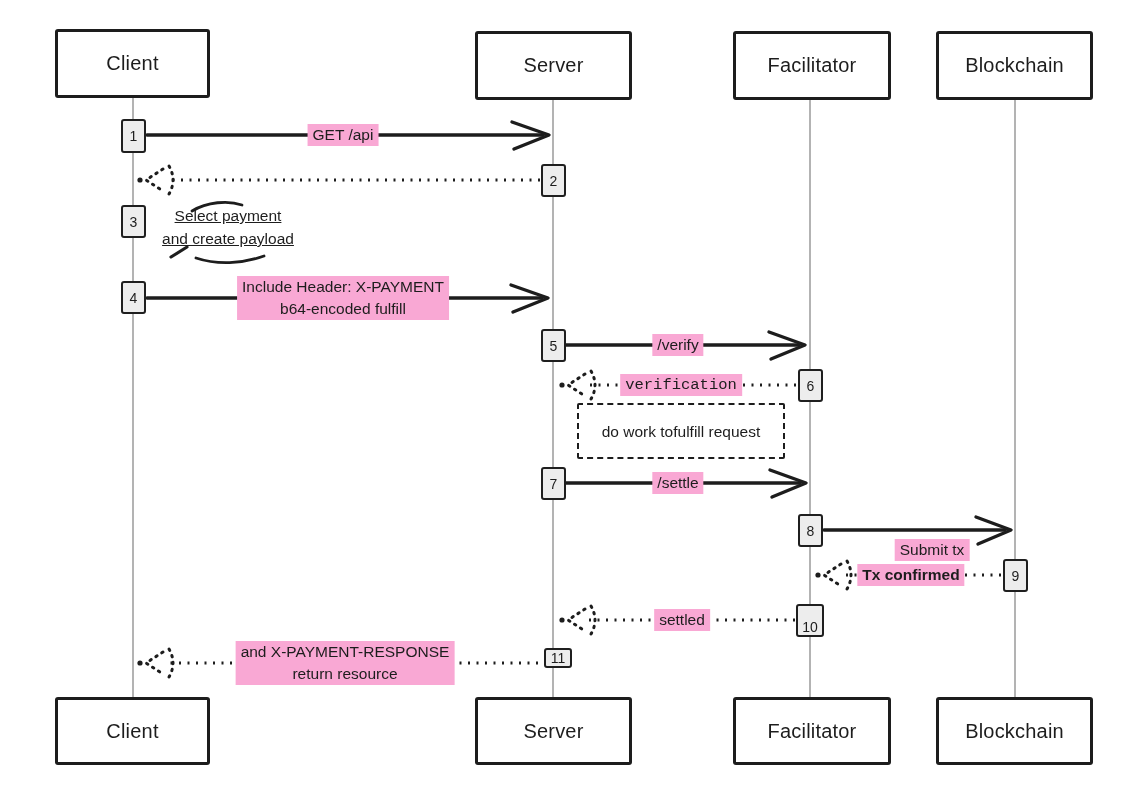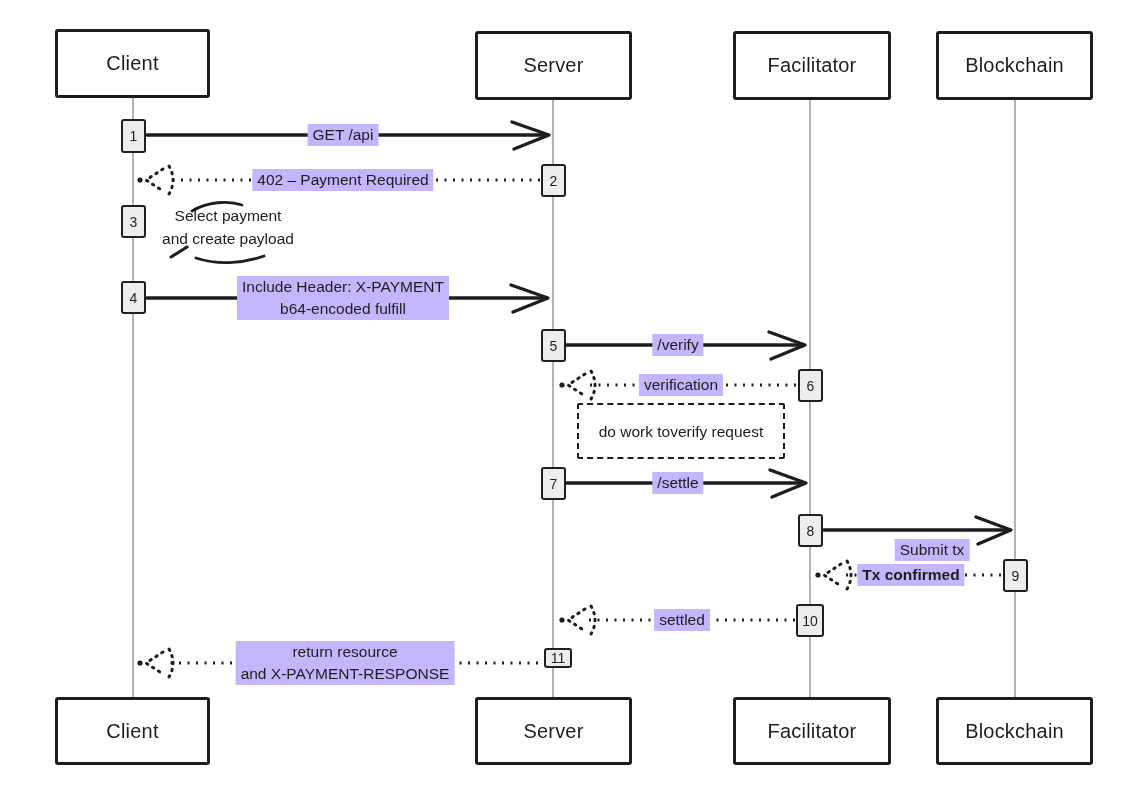--- a/index.html
+++ b/index.html
@@ -16,23 +16,23 @@
   }
   .badge{
     position:absolute;box-sizing:border-box;background:#ededed;
     border:2.4px solid #1f1f1f;border-radius:3px;
     display:flex;align-items:center;justify-content:center;
     font-size:14px;z-index:4;
   }
   .mlabel{
     position:absolute;transform:translateX(-50%);
     font-size:15.5px;line-height:22px;white-space:nowrap;text-align:center;
-    background:#c4b5fd;padding:0 5px;z-index:2;color:#1d1d1d;
-  }
-  .mlabel.nobg{background:transparent;}
+    background:#f9a8d4;padding:0 5px;z-index:2;color:#1d1d1d;
+  }
+  .mlabel.nobg{background:transparent;text-decoration:underline;}
   .mlabel span{display:block;}
   .note{
     position:absolute;box-sizing:border-box;background:#fff;
     border:2.6px dashed #1d1d1d;border-radius:2px;
     display:flex;flex-direction:row;align-items:center;justify-content:center;
     font-size:15.5px;line-height:21px;z-index:2;
   }
 </style>
 </head>
 <body>
@@ -156,46 +156,45 @@
     </div>
   <div class="badge" style="left:541px;top:467px;width:25px;height:33px;">
       <span>7</span>
     </div>
   <div class="badge" style="left:798px;top:514px;width:25px;height:33px;">
       <span>8</span>
     </div>
   <div class="badge" style="left:1003px;top:559px;width:25px;height:33px;">
       <span>9</span>
     </div>
-  <div class="badge" style="left:796px;top:604px;width:28px;height:33px;">
+  <div class="badge" style="left:796px;top:604px;width:28px;height:33px;align-items:flex-end;">
       <span>10</span>
     </div>
   <div class="badge" style="left:544px;top:648px;width:28px;height:20px;">
       <span>11</span>
     </div>
 
   <div class="mlabel" style="left:343px;top:124px;">GET /api</div>
-  <div class="mlabel" style="left:343px;top:169px;">402 – Payment Required</div>
   <div class="mlabel nobg" style="left:228px;top:204px;line-height:23px;">
     <span>Select payment</span>
     <span>and create payload</span>
   </div>
   <div class="mlabel" style="left:343px;top:276px;">
     <span>Include Header: X-PAYMENT</span>
     <span>b64-encoded fulfill</span>
   </div>
   <div class="mlabel" style="left:678px;top:334px;">/verify</div>
-  <div class="mlabel" style="left:681px;top:374px;">verification</div>
+  <div class="mlabel" style="left:681px;top:374px;font-family:Liberation Mono, monospace;">verification</div>
   <div class="mlabel" style="left:678px;top:472px;">/settle</div>
   <div class="mlabel" style="left:932px;top:519px;margin-top:20px;">Submit tx</div>
   <div class="mlabel" style="left:911px;top:564px;font-weight:bold;">Tx confirmed</div>
   <div class="mlabel" style="left:682px;top:609px;">settled</div>
   <div class="mlabel" style="left:345px;top:641px;">
+    <span>and X-PAYMENT-RESPONSE</span>
     <span>return resource</span>
-    <span>and X-PAYMENT-RESPONSE</span>
   </div>
 
   <div class="note" style="left:577px;top:403px;width:208px;height:56px;">
     <span>do work to</span>
-    <span>verify request</span>
+    <span>fulfill request</span>
   </div>
 
 </div>
 
 </body></html>

